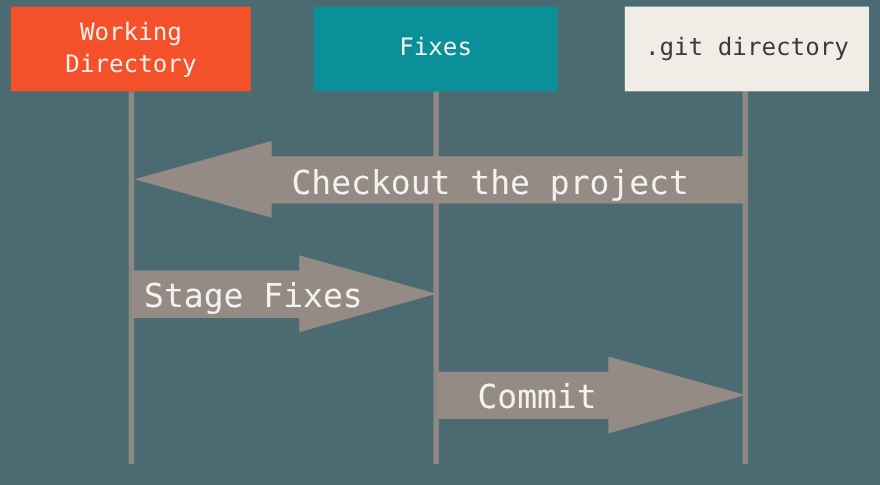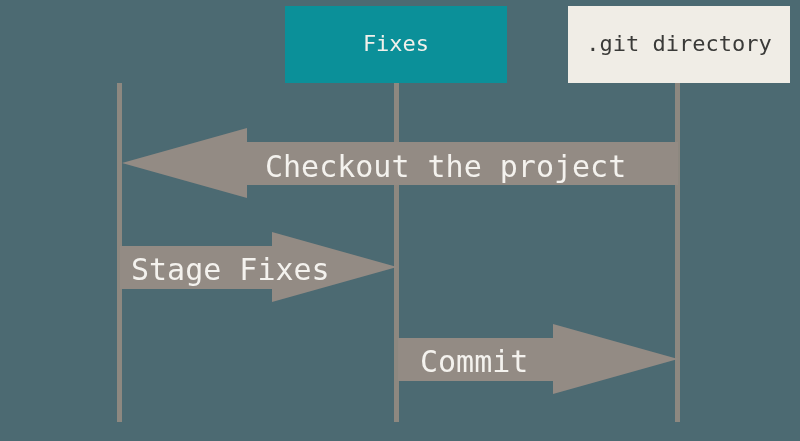--- a/index.html
+++ b/index.html
@@ -62,40 +62,44 @@
   
   .arrow-label {
     position: absolute;
     color: #f4f2ee;
     font-size: 30px;
     white-space: pre;
     line-height: 1;
   }
   #label-checkout { left: 265px; top: 152px; }
   #label-stage    { left: 131px; top: 255px; }
-  #label-commit   { left: 420px; top: 347px; }
+  #label-commit   { left: 434px; top: 347px; }
 </style>
 </head>
 <body>
 
 <div id="diagram">
 
   <svg id="svg-layer" viewBox="0 0 800 441" xmlns="http://www.w3.org/2000/svg">
 
     <rect x="117" y="83" width="5" height="339" fill="#8d8880"></rect>
     <rect x="394" y="83" width="5" height="339" fill="#8d8880"></rect>
     <rect x="675" y="83" width="5" height="339" fill="#8d8880"></rect>
 
     <polygon fill="#938b84" points="122,163 247,128 247,142 678,142 678,185 247,185 247,198"></polygon>
 
     <polygon fill="#938b84" points="397,267 272,232 272,246 120,246 120,289 272,289 272,302"></polygon>
 
     <polygon fill="#938b84" points="678,359 553,324 553,338 398,338 398,381 553,381 553,394"></polygon>
   </svg>
 
+  <div class="node-box" id="box-working">
+    <span class="node-line">Working</span>
+    <span class="node-line">Directory</span>
+  </div>
 
   <div class="node-box" id="box-staging">
     <span class="node-line">Fixes</span>
   </div>
 
   <div class="node-box" id="box-repo">
     <span class="node-line">.git directory</span>
   </div>
 
   <div class="arrow-label" id="label-checkout">Checkout the project</div>

